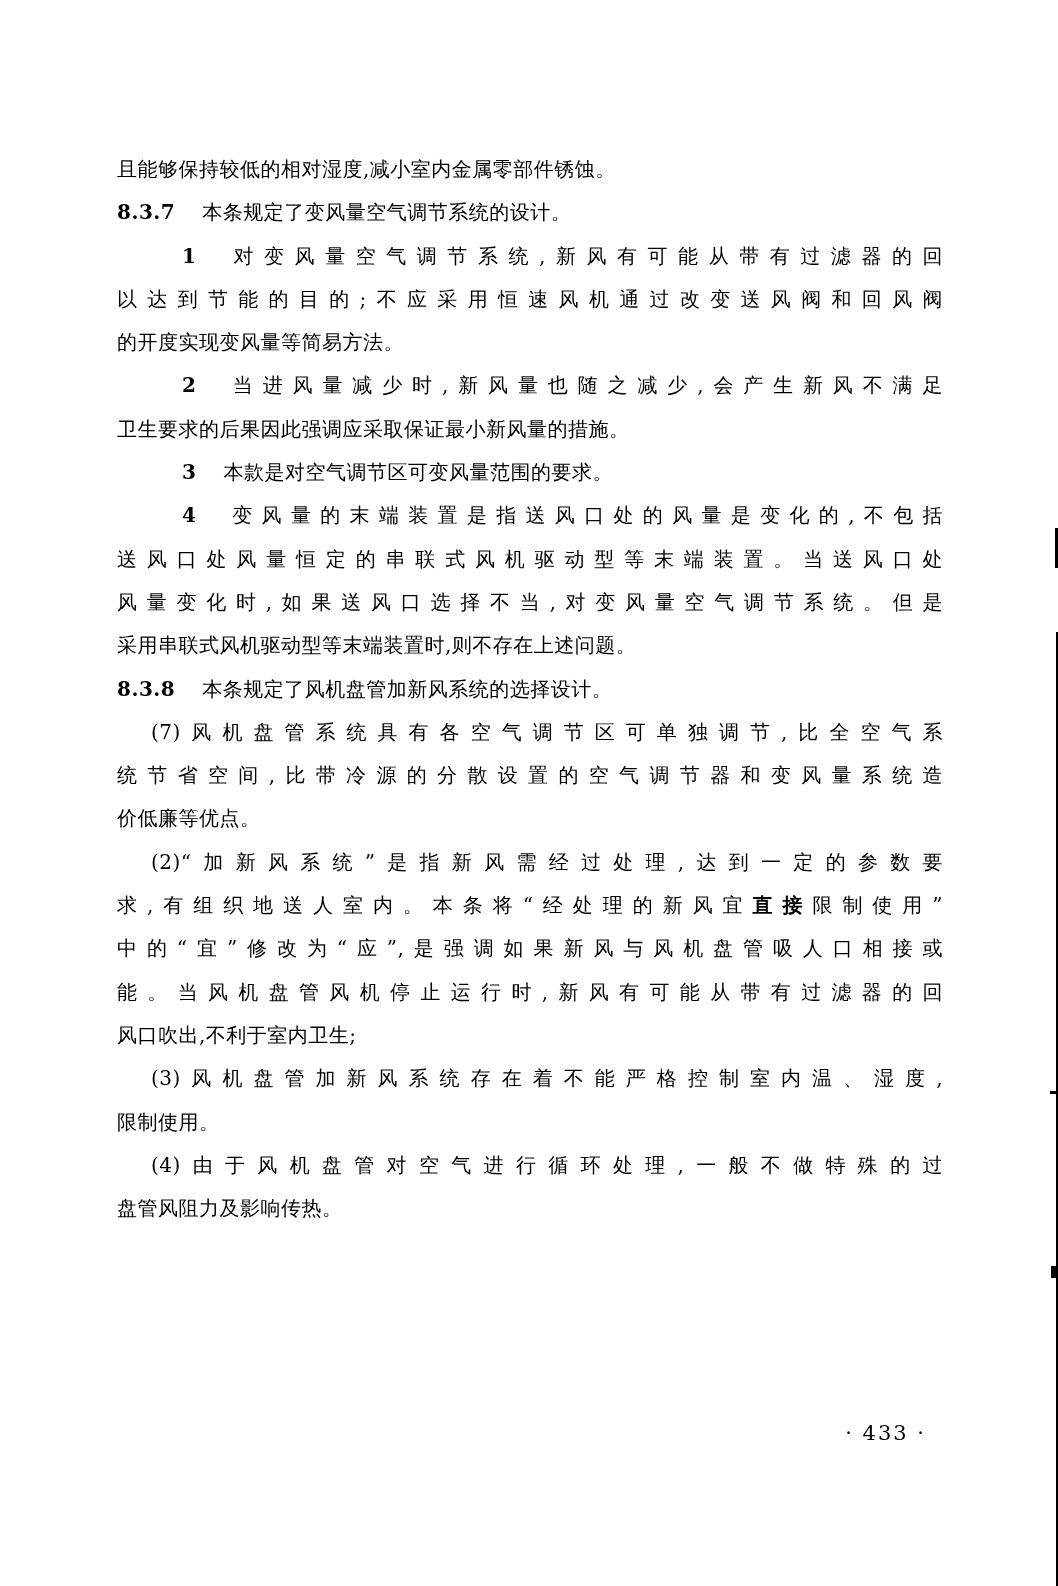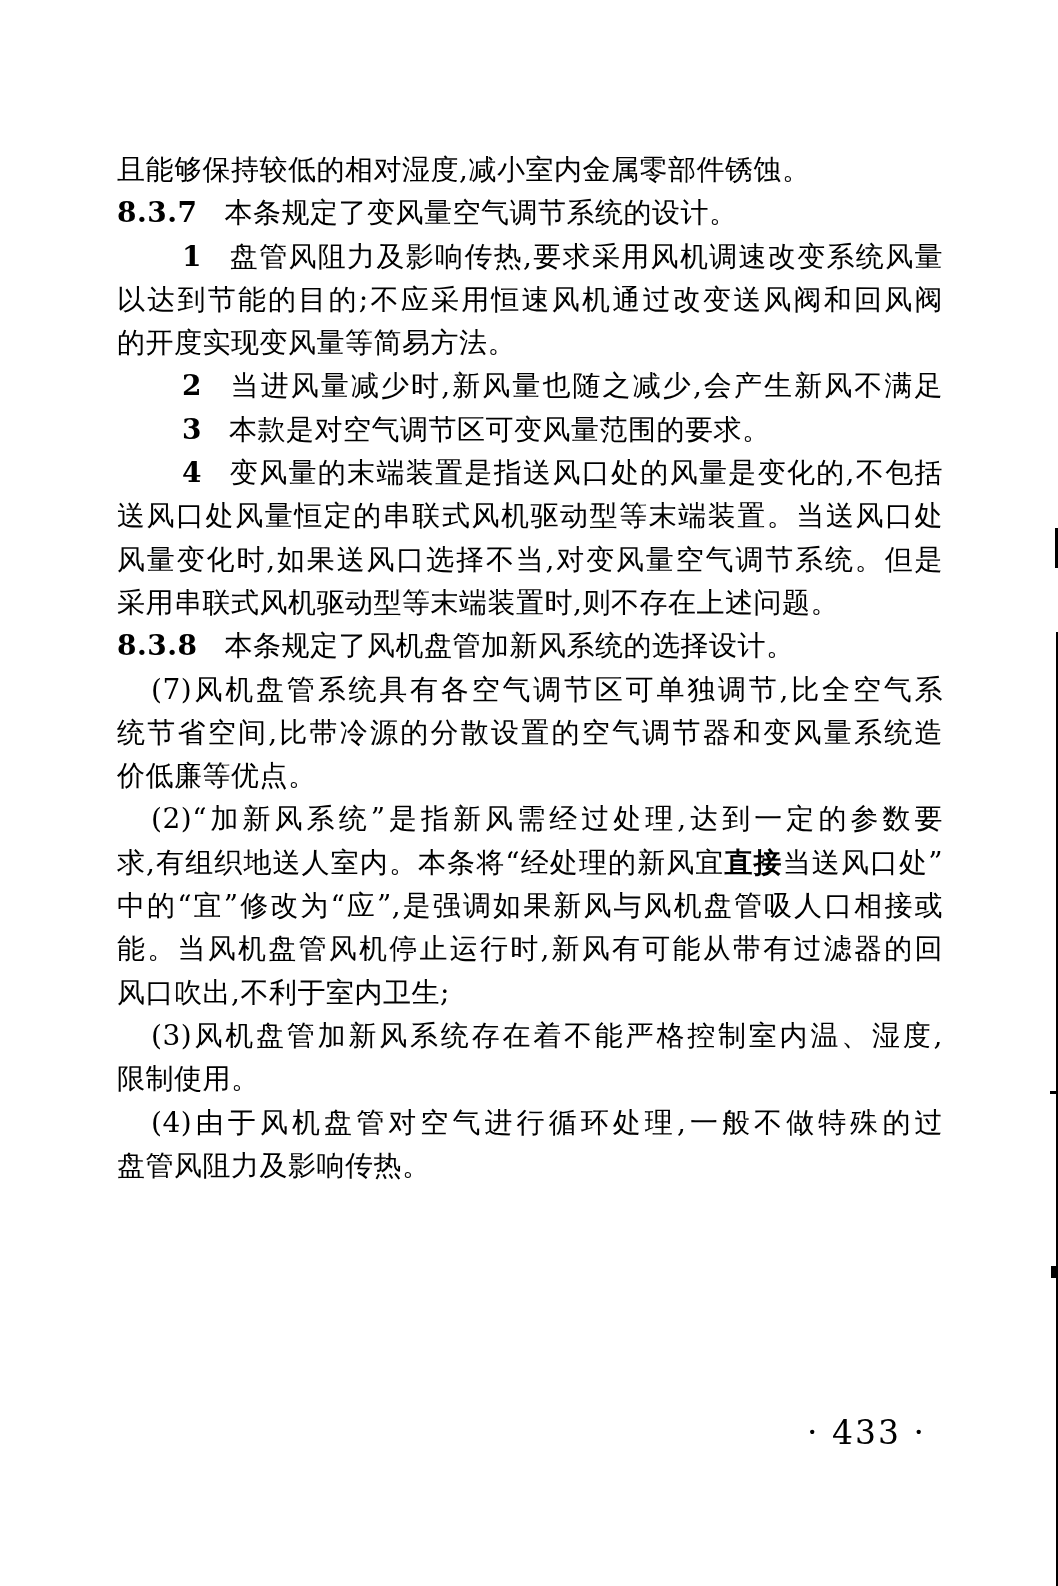--- a/index.html
+++ b/index.html
@@ -11,73 +11,74 @@
     font-family:"DejaVu Serif","Liberation Serif",serif;
     color:#000;
   }
   .page { position:absolute; inset:0; background:#ffffff; }
   .text-block {
     position:absolute;
     left:117px; top:148px;
     width:826px;
   }
   .line {
-    font-size:28px;
+    font-size:20px;
     line-height:43.3px;
     height:43.3px;
     overflow:hidden;
     color:#000;
     text-align:justify;
     letter-spacing:0.5px;
   }
   .line.full {
     text-align-last:justify;
     text-justify:inter-character;
   }
   .ind1 { padding-left:34px; }
   .ind2 { padding-left:65px; }
   .seg.bold { font-weight:bold; }
   .seg.gap { margin-right:27px; }
   .footer {
     position:absolute;
     top:1418px; right:132px;
-    font-size:33px;
+    font-size:21px;
     line-height:30px;
     color:#000;
     letter-spacing:2px;
   }
   .artifact { position:absolute; background:#000; }
   .artifact.seg1 { left:1055px; top:528px;  width:3px; height:40px; }
   .artifact.seg2 { left:1056px; top:632px;  width:2px; height:954px; }
   .artifact.tick1{ left:1050px; top:1091px; width:8px; height:3px;  }
   .artifact.tick2{ left:1051px; top:1266px; width:6px; height:12px; }
 </style>
 </head>
 <body>
 
 <div class="page">
 
   <div class="text-block">
       <div class="line"><span class="seg">且能够保持较低的相对湿度,减小室内金属零部件锈蚀。</span></div>
       <div class="line"><span class="seg bold gap">8.3.7</span><span class="seg">本条规定了变风量空气调节系统的设计。</span></div>
-      <div class="line full ind2"><span class="seg bold gap">1</span><span class="seg">盘管风阻力及影响传热,要求采用风机调速改变系统风量</span></div>
+      <div class="line full ind2"><span class="seg bold gap">1</span><span class="seg">对变风量空气调节系统,新风有可能从带有过滤器的回</span></div>
       <div class="line full"><span class="seg">以达到节能的目的;不应采用恒速风机通过改变送风阀和回风阀</span></div>
       <div class="line"><span class="seg">的开度实现变风量等简易方法。</span></div>
       <div class="line full ind2"><span class="seg bold gap">2</span><span class="seg">当进风量减少时,新风量也随之减少,会产生新风不满足</span></div>
+      <div class="line"><span class="seg">卫生要求的后果因此强调应采取保证最小新风量的措施。</span></div>
       <div class="line ind2"><span class="seg bold gap">3</span><span class="seg">本款是对空气调节区可变风量范围的要求。</span></div>
       <div class="line full ind2"><span class="seg bold gap">4</span><span class="seg">变风量的末端装置是指送风口处的风量是变化的,不包括</span></div>
       <div class="line full"><span class="seg">送风口处风量恒定的串联式风机驱动型等末端装置。当送风口处</span></div>
       <div class="line full"><span class="seg">风量变化时,如果送风口选择不当,对变风量空气调节系统。但是</span></div>
       <div class="line"><span class="seg">采用串联式风机驱动型等末端装置时,则不存在上述问题。</span></div>
       <div class="line"><span class="seg bold gap">8.3.8</span><span class="seg">本条规定了风机盘管加新风系统的选择设计。</span></div>
       <div class="line full ind1"><span class="seg">(7)风机盘管系统具有各空气调节区可单独调节,比全空气系</span></div>
       <div class="line full"><span class="seg">统节省空间,比带冷源的分散设置的空气调节器和变风量系统造</span></div>
       <div class="line"><span class="seg">价低廉等优点。</span></div>
       <div class="line full ind1"><span class="seg">(2)“加新风系统”是指新风需经过处理,达到一定的参数要</span></div>
-      <div class="line full"><span class="seg">求,有组织地送人室内。本条将“经处理的新风宜</span><span class="seg bold">直接</span><span class="seg">当送风口处”</span></div>
+      <div class="line full"><span class="seg">求,有组织地送人室内。本条将“经处理的新风宜</span><span class="seg bold">直接</span><span class="seg">限制使用”</span></div>
       <div class="line full"><span class="seg">中的“宜”修改为“应”,是强调如果新风与风机盘管吸人口相接或</span></div>
       <div class="line full"><span class="seg">能。当风机盘管风机停止运行时,新风有可能从带有过滤器的回</span></div>
       <div class="line"><span class="seg">风口吹出,不利于室内卫生;</span></div>
       <div class="line full ind1"><span class="seg">(3)风机盘管加新风系统存在着不能严格控制室内温、湿度,</span></div>
       <div class="line"><span class="seg">限制使用。</span></div>
       <div class="line full ind1"><span class="seg">(4)由于风机盘管对空气进行循环处理,一般不做特殊的过</span></div>
       <div class="line"><span class="seg">盘管风阻力及影响传热。</span></div>
     </div>
 
   <div class="footer">· 433 ·</div>

